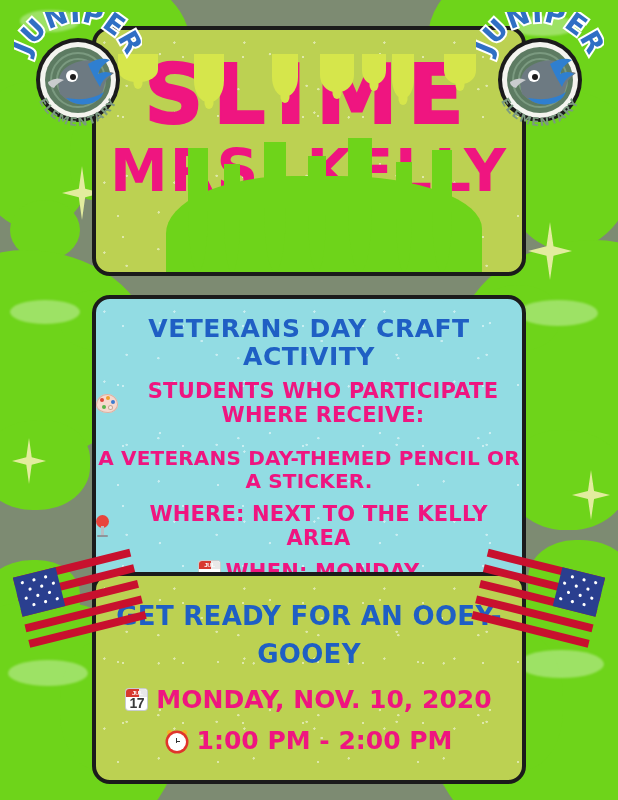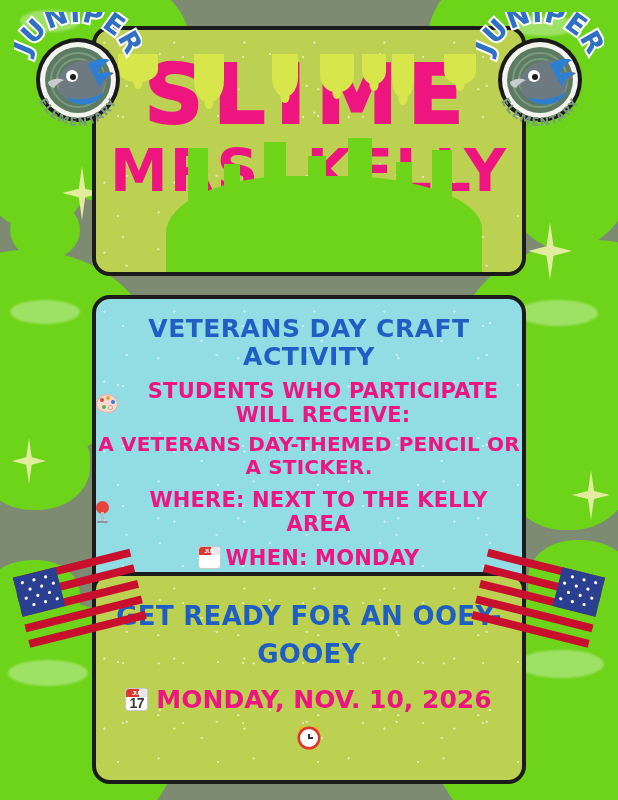--- a/index.html
+++ b/index.html
@@ -138,21 +138,21 @@
     font-family:"DejaVu Sans", sans-serif;font-weight:bold;
     font-size:25px;color:#1f5fc4;letter-spacing:.5px;line-height:1.1;
   }
   .mid-line{
     font-family:"DejaVu Sans", sans-serif;font-weight:bold;
     font-size:21px;color:#ef1580;letter-spacing:.2px;
     margin-top:9px;line-height:1.15;
     display:flex;align-items:center;justify-content:center;gap:6px;
   }
   .mid-line.tight{font-size:20px;}
-  .mid-line.sub{margin-top:6px;align-items:center;}
+  .mid-line.sub{margin-top:20px;align-items:center;}
 
   
   .bot-wrap{position:absolute;inset:0;padding-top:22px;text-align:center;}
   .bot-head{
     font-family:"DejaVu Sans", sans-serif;font-weight:bold;
     font-size:26px;color:#1f5fc4;line-height:1.45;letter-spacing:.3px;
   }
   .bot-line{
     font-family:"DejaVu Sans", sans-serif;font-weight:bold;
     font-size:25px;color:#ef1580;
@@ -352,21 +352,21 @@
       <div class="mid-head">VETERANS DAY CRAFT ACTIVITY</div>
 
       <div class="mid-line">
         <span class="ico ico-palette">
           <i></i>
             <i></i>
             <i></i>
             <i></i>
             <i></i>
         </span>
-        <span>STUDENTS WHO PARTICIPATE WILL RECEIVE:</span>
+        <span>STUDENTS WHO PARTICIPATE WHERE RECEIVE:</span>
       </div>
 
       <div class="mid-line sub tight">
         <span>A VETERANS DAY-THEMED PENCIL OR A STICKER.</span>
       </div>
 
       <div class="mid-line">
         <span class="ico ico-pin">
           <b></b>
             <s></s>
@@ -392,31 +392,32 @@
     <div class="bot-wrap">
 
       <div class="bot-head">GET READY FOR AN OOEY-GOOEY</div>
 
       <div class="bot-line">
         <span class="ico ico-cal">
           <em></em>
           <span class="mon">JUL</span>
           <span>17</span>
         </span>
-        <span>MONDAY, NOV. 10, 2026</span>
+        <span>MONDAY, NOV. 10, 2020</span>
       </div>
 
       <div class="bot-line">
         <span class="ico ico-clock">
           <s></s>
             <s></s>
             <b></b>
             <i></i>
             <i></i>
         </span>
+        <span>1:00 PM - 2:00 PM</span>
       </div>
 
     </div>
   </div>
 
   <div class="flag flag-l">
     <svg viewBox="0 0 126 86" width="126" height="86">
       <g>
         <rect x="2" y="6" width="120" height="8" fill="#c8102e"></rect>
         <rect x="2" y="22" width="120" height="8" fill="#c8102e"></rect>

